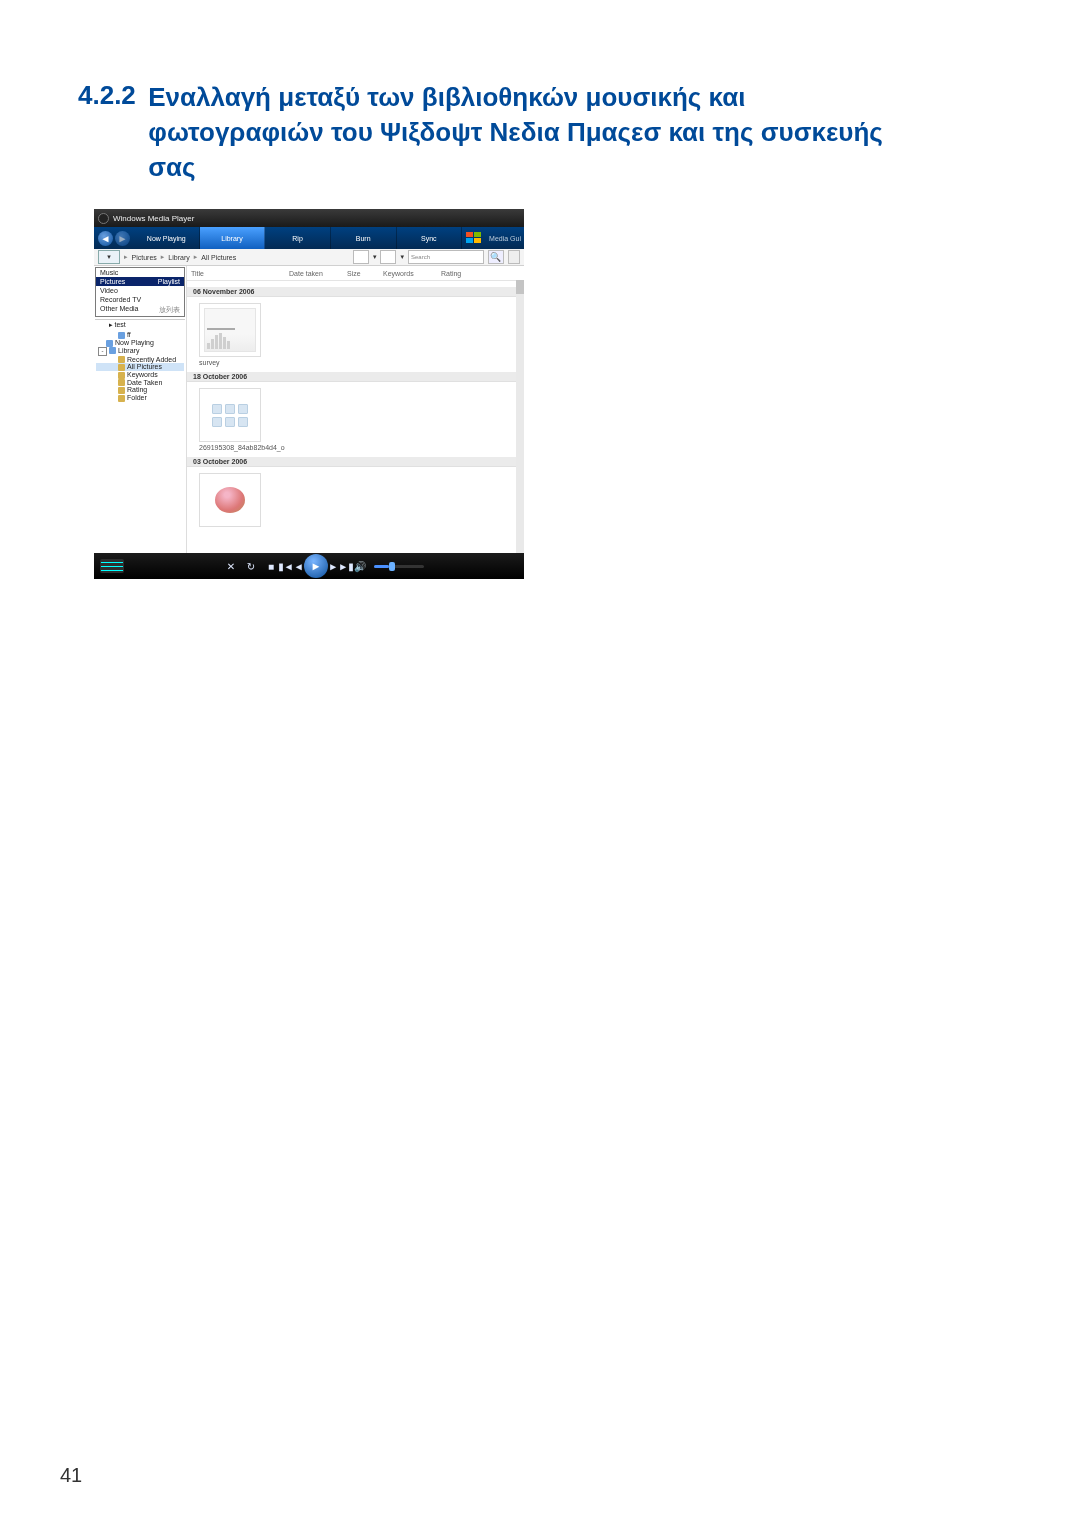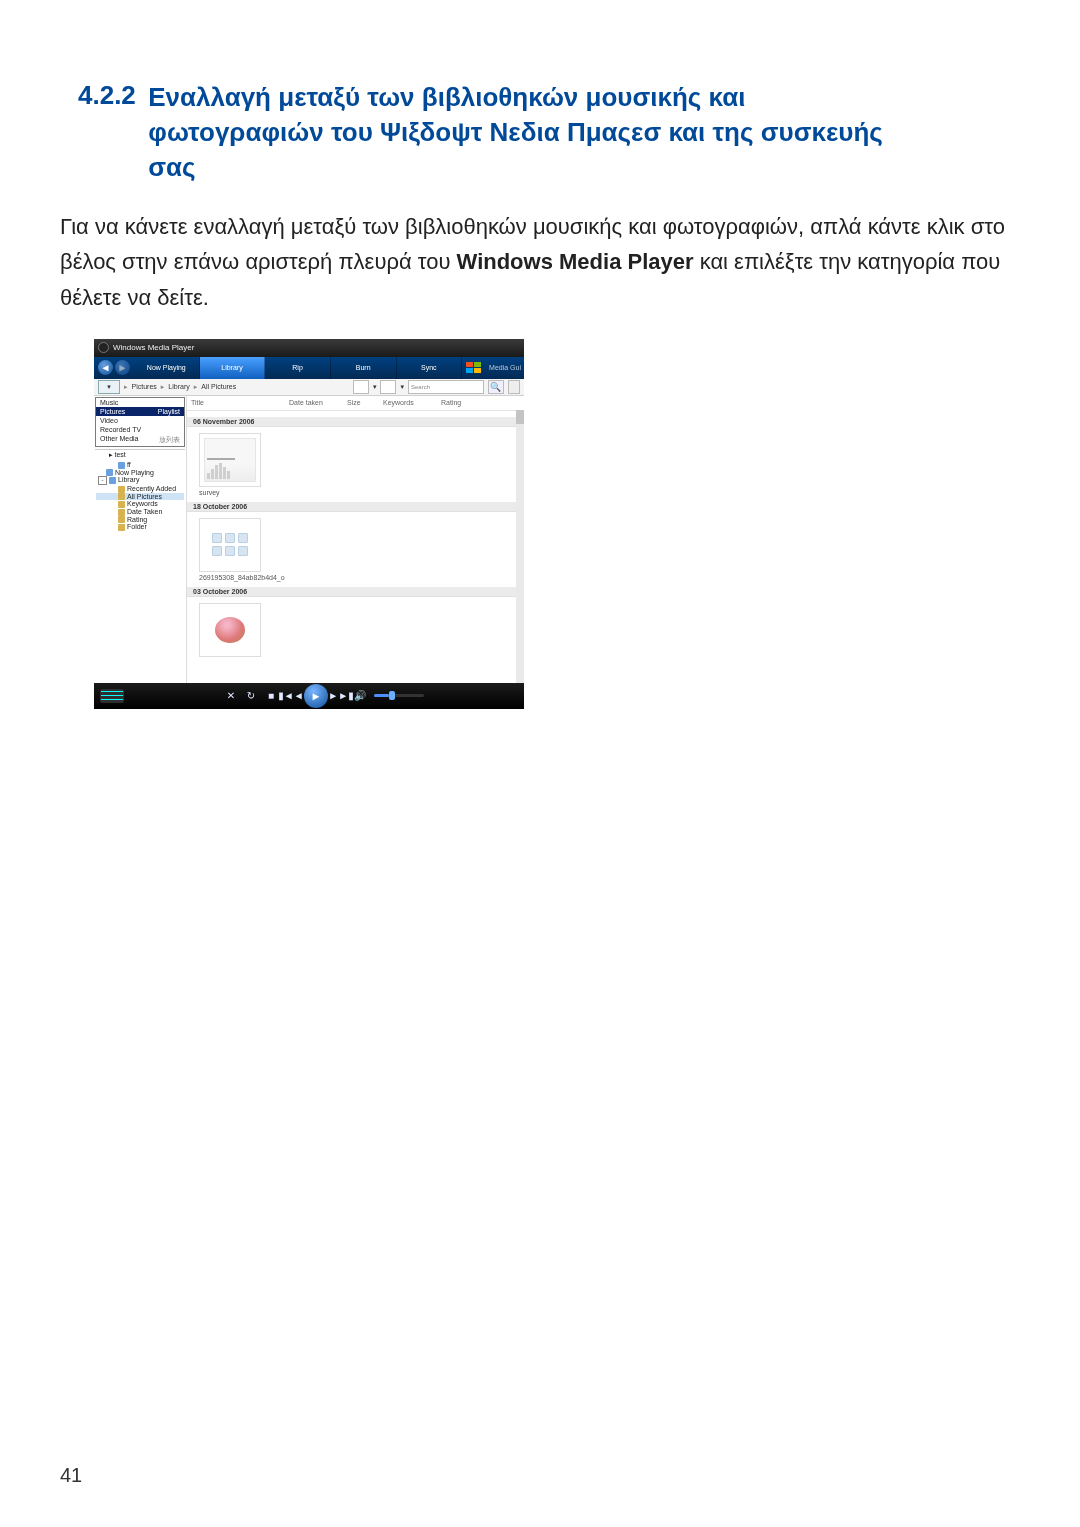--- a/index.html
+++ b/index.html
@@ -78,23 +78,20 @@
 </style>
 </head>
 <body>
 
 <div class="page">
   <div class="heading">
     <span class="section-num">4.2.2</span>
     <span class="section-title">Εναλλαγή μεταξύ των βιβλιοθηκών μουσικής και φωτογραφιών του Ψιξδοψτ Νεδια Πμαςεσ και της συσκευής σας</span>
   </div>
 
-  <p class="body-text">
-    <span>Για να κάνετε εναλλαγή μεταξύ των βιβλιοθηκών μουσικής και φωτογραφιών, απλά κάντε κλικ στο βέλος στην επάνω αριστερή πλευρά του </span><b>Windows Media Player</b><span> και επιλέξτε την κατηγορία που θέλετε να δείτε.</span>
-  </p>
 
   <div class="shot">
     <div class="titlebar">
       <span class="dot"></span>
       <span>Windows Media Player</span>
     </div>
 
     <div class="tabbar">
       <div class="nav-arrows">
         <div class="circ">◄</div>

